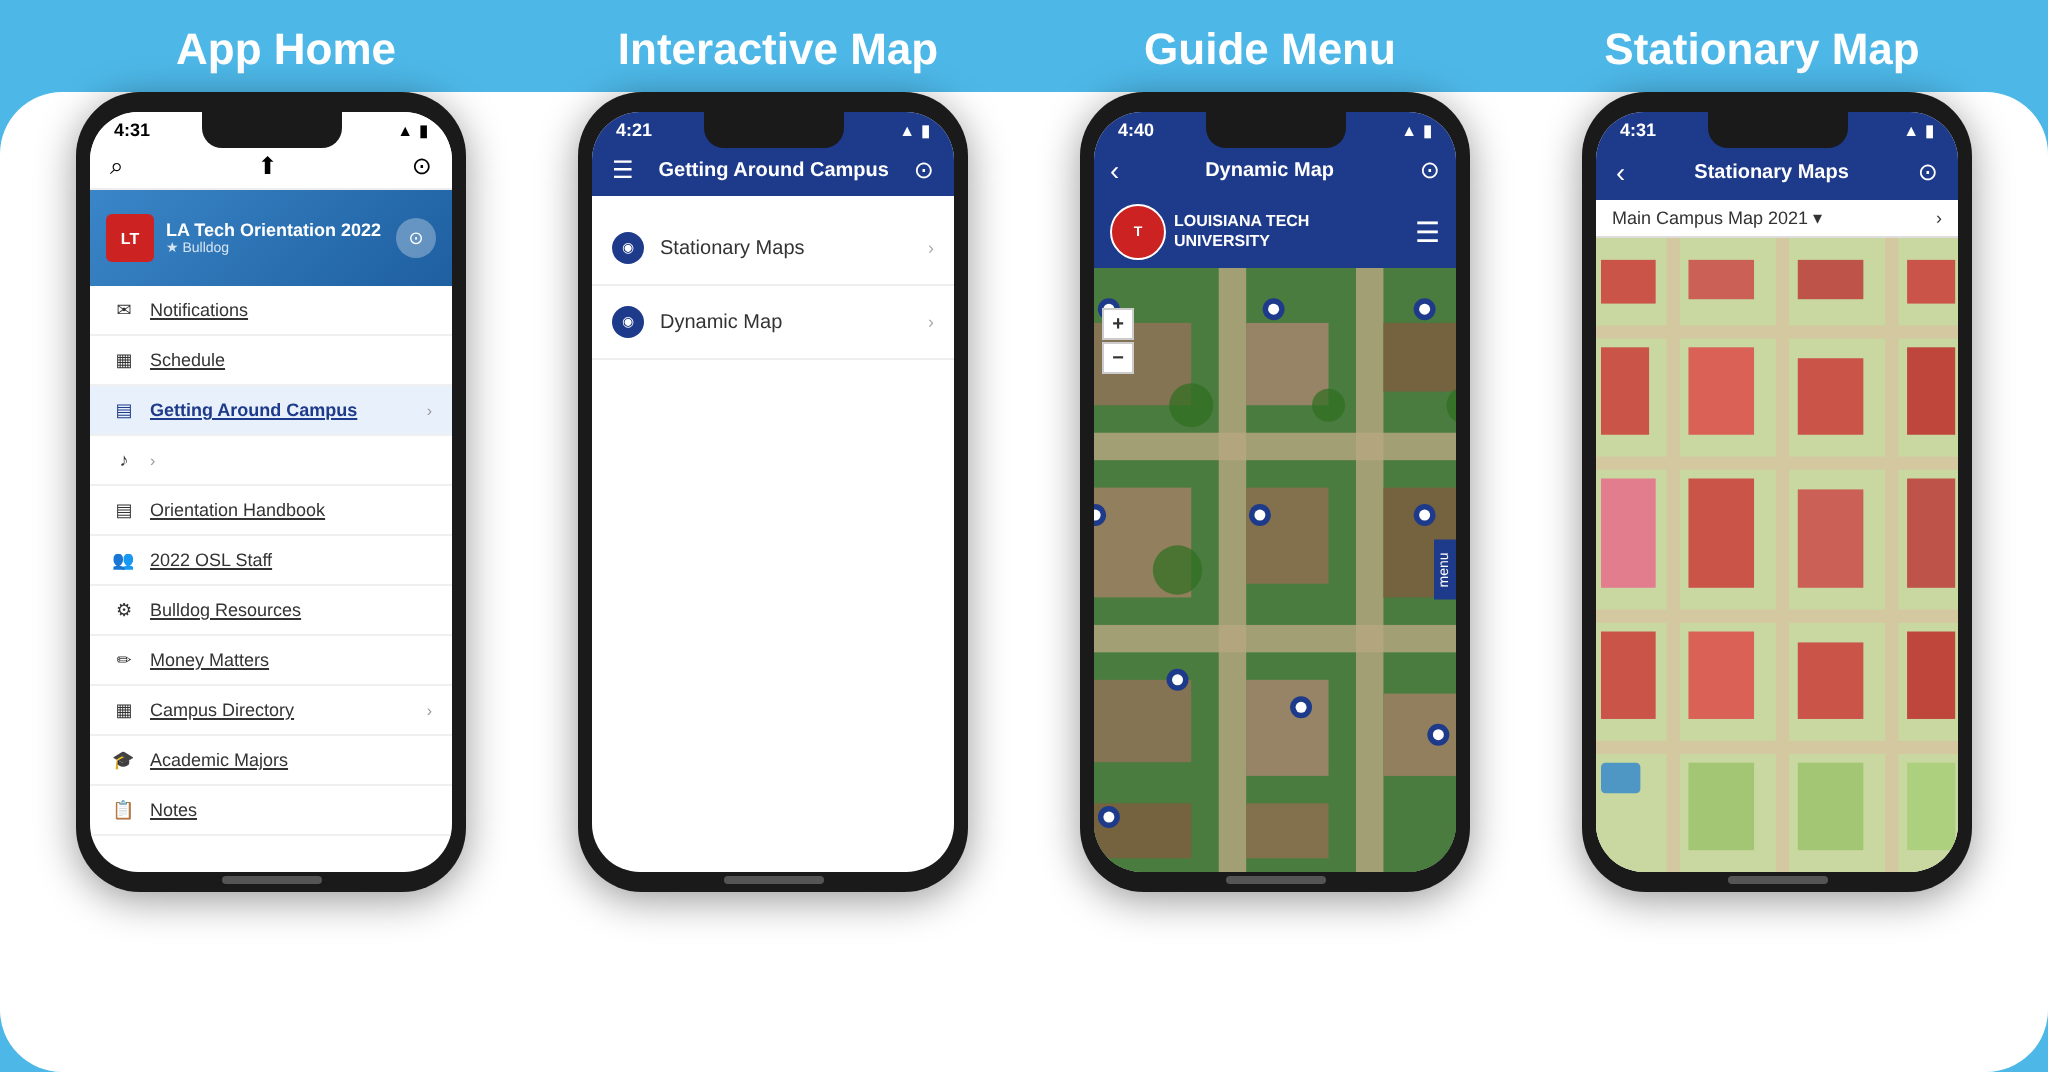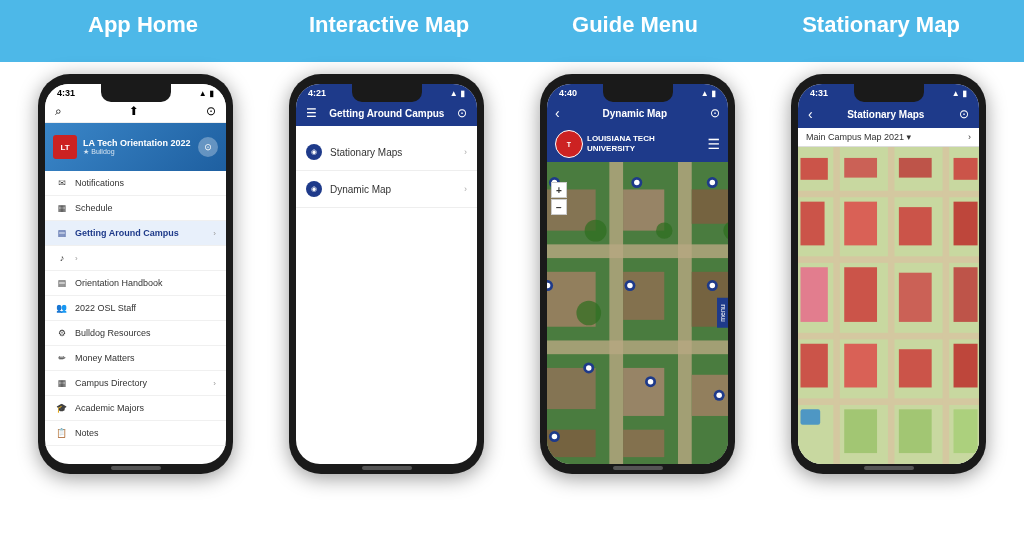--- a/index.html
+++ b/index.html
@@ -11,39 +11,40 @@
       overflow: hidden;
       display: flex;
       flex-direction: column;
     }
 
     .header {
       background: #4db8e8;
       display: flex;
       justify-content: space-around;
       align-items: center;
-      padding: 12px 20px 24px;
+      padding: 12px 20px 8px;
       flex-shrink: 0;
     }
 
     .header-title {
       color: white;
       font-size: 22px;
       font-weight: 700;
       text-align: center;
       width: 230px;
     }
 
     .phones-row {
       display: flex;
       justify-content: space-around;
       align-items: flex-start;
-      padding: 12px 10px 8px;
+      padding: 0 10px 8px;
       flex: 1;
       background: white;
+      border-radius: 31px;
     }
 
     .phone-wrapper {
       display: flex;
       flex-direction: column;
       align-items: center;
       width: 220px;
     }
 
     
@@ -201,20 +202,21 @@
       flex-shrink: 0;
       display: flex;
       align-items: center;
       justify-content: center;
       font-size: 9px;
     }
 
     .menu-item-label {
       flex: 1;
       font-size: 9px;
+      text-decoration: underline;
     }
 
     .menu-item-chevron {
       font-size: 8px;
       color: #999;
     }
 
     
     .guide-header {
       background: #1e3a8a;

